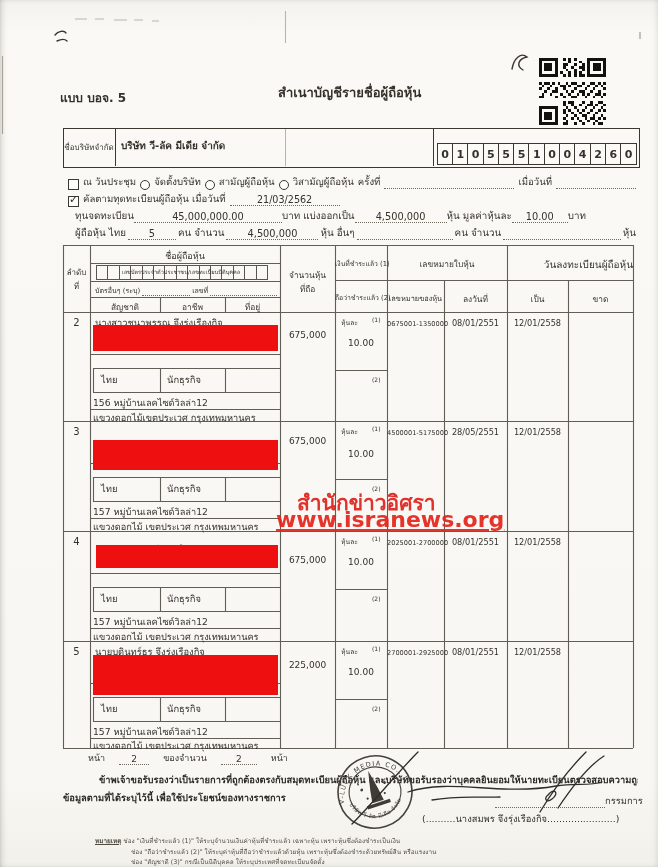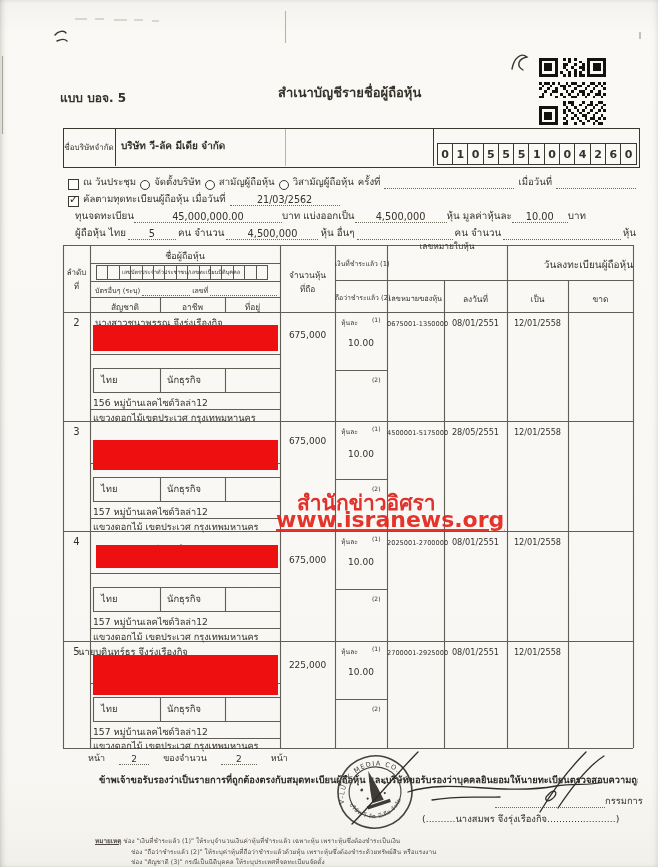--- a/index.html
+++ b/index.html
@@ -151,21 +151,21 @@
     <span>เลขที่</span>
     <span class="dot" style="flex:1;border-bottom-width:1px;"></span>
   </div>
   <div class="a c" style="left:90px;top:300px;width:70px;font-size:8.4px;">สัญชาติ</div>
   <div class="a c" style="left:160px;top:300px;width:65px;font-size:8.4px;">อาชีพ</div>
   <div class="a c" style="left:225px;top:300px;width:55px;font-size:8.4px;">ที่อยู่</div>
   <div class="a c" style="left:280px;top:268px;width:55px;font-size:8.4px;">จำนวนหุ้น</div>
   <div class="a c" style="left:280px;top:282px;width:55px;font-size:8.4px;">ที่ถือ</div>
   <div class="a c" style="left:335px;top:258px;width:52px;font-size:6.8px;">เงินที่ชำระแล้ว (1)</div>
   <div class="a c" style="left:335px;top:292px;width:52px;font-size:6.8px;">ถือว่าชำระแล้ว (2)</div>
-  <div class="a c" style="left:387px;top:239px;width:120px;font-size:8.4px;">เลขหมายใบหุ้น</div>
+  <div class="a c" style="left:387px;top:257px;width:120px;font-size:8.4px;">เลขหมายใบหุ้น</div>
   <div class="a c" style="left:387px;top:292px;width:57px;font-size:7.4px;">เลขหมายของหุ้น</div>
   <div class="a c" style="left:444px;top:292px;width:63px;font-size:8.4px;">ลงวันที่</div>
   <div class="a c" style="left:507px;top:257px;width:126px;font-size:10px;text-align:right;">วันลงทะเบียนผู้ถือหุ้น</div>
   <div class="a c" style="left:507px;top:292px;width:61px;font-size:8.4px;">เป็น</div>
   <div class="a c" style="left:568px;top:292px;width:65px;font-size:8.4px;">ขาด</div>
 
   <div>
     <div class="a c" style="left:63px;top:317px;width:27px;font-size:10px;">2</div>
     <div class="a" style="left:95px;top:315px;font-size:9.4px;">นางสาวชนาพรรณ จึงรุ่งเรืองกิจ</div>
     <div class="redbar" style="left:93px;top:325px;width:185px;height:26px;"></div>
@@ -214,21 +214,21 @@
     <div class="a" style="left:372px;top:535px;font-size:6px;">(1)</div>
     <div class="a c" style="left:335px;top:557px;width:52px;font-size:9px;">10.00</div>
     <div class="a" style="left:372px;top:595px;font-size:6px;">(2)</div>
     <div class="a c" style="left:387px;top:539px;width:57px;font-size:6.6px;">2025001-2700000</div>
     <div class="a c" style="left:444px;top:537px;width:63px;font-size:8.2px;">08/01/2551</div>
     <div class="a c" style="left:507px;top:537px;width:61px;font-size:8.2px;">12/01/2558</div>
   </div>
 
   <div>
     <div class="a c" style="left:63px;top:646px;width:27px;font-size:10px;">5</div>
-    <div class="a" style="left:78px;top:644px;font-size:9.4px;">นายบดินทร์ธร จึงรุ่งเรืองกิจ</div>
+    <div class="a" style="left:95px;top:644px;font-size:9.4px;">นายบดินทร์ธร จึงรุ่งเรืองกิจ</div>
     <div class="redbar" style="left:93px;top:655px;width:185px;height:40px;"></div>
     <div class="a" style="left:101px;top:701px;font-size:9.4px;">ไทย</div>
     <div class="a" style="left:167px;top:701px;font-size:9.4px;">นักธุรกิจ</div>
     <div class="a" style="left:93px;top:724px;font-size:9.2px;">157 หมู่บ้านเลคไซด์วิลล่า12</div>
     <div class="a" style="left:93px;top:738px;font-size:9.2px;">แขวงดอกไม้ เขตประเวศ กรุงเทพมหานคร</div>
     <div class="a c" style="left:280px;top:660px;width:55px;font-size:9px;">225,000</div>
     <div class="a" style="left:341px;top:646px;font-size:6.8px;">หุ้นละ</div>
     <div class="a" style="left:372px;top:645px;font-size:6px;">(1)</div>
     <div class="a c" style="left:335px;top:667px;width:52px;font-size:9px;">10.00</div>
     <div class="a" style="left:372px;top:705px;font-size:6px;">(2)</div>
@@ -242,20 +242,21 @@
 
   <div class="a flex" style="left:88px;top:751px;font-size:9px;gap:14px;">
     <span>หน้า</span>
     <span class="dot" style="width:30px;font-size:9px;">2</span>
     <span>ของจำนวน</span>
     <span class="dot" style="width:36px;font-size:9px;">2</span>
     <span>หน้า</span>
   </div>
 
   <div class="a" style="left:63px;top:772px;width:575px;font-size:9.3px;font-weight:600;color:#2b2925;text-indent:36px;overflow:hidden;">ข้าพเจ้าขอรับรองว่าเป็นรายการที่ถูกต้องตรงกับสมุดทะเบียนผู้ถือหุ้น และบริษัทขอรับรองว่าบุคคลยินยอมให้นายทะเบียนตรวจสอบความถูกต้องและเปิดเผย</div>
+  <div class="a" style="left:63px;top:790px;width:420px;font-size:9.3px;font-weight:600;color:#2b2925;overflow:hidden;">ข้อมูลตามที่ได้ระบุไว้นี้ เพื่อใช้ประโยชน์ของทางราชการ</div>
 
   <svg class="a" style="left:330px;top:748px;z-index:4" width="90" height="88" viewBox="0 0 90 88">
     <defs>
       <path id="sealTop" d="M12 50 A33 32 0 0 1 78 50"></path>
       <path id="sealBot" d="M16 42 A29 28 0 0 0 74 42"></path>
     </defs>
     <g transform="rotate(-18 45 44)" stroke="#45423c" fill="none">
       <ellipse cx="45" cy="44" rx="37" ry="36" stroke-width="1.6"></ellipse>
       <ellipse cx="45" cy="44" rx="26" ry="25" stroke-width="1.1"></ellipse>
       <g stroke="none" fill="#3f3c36">

